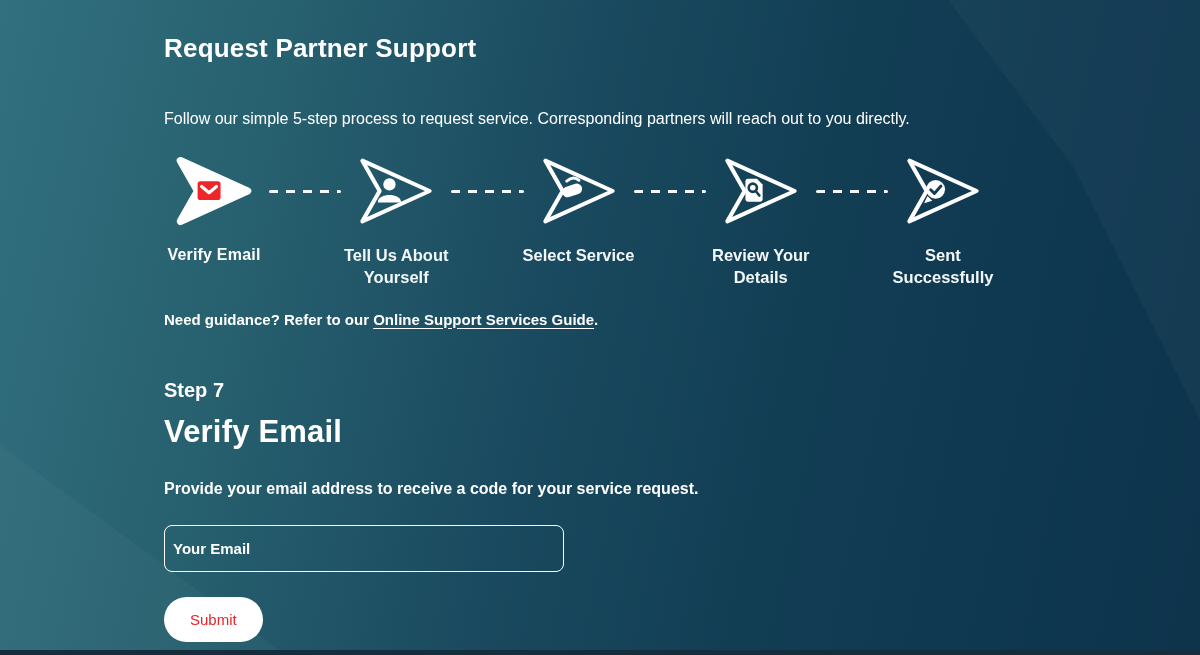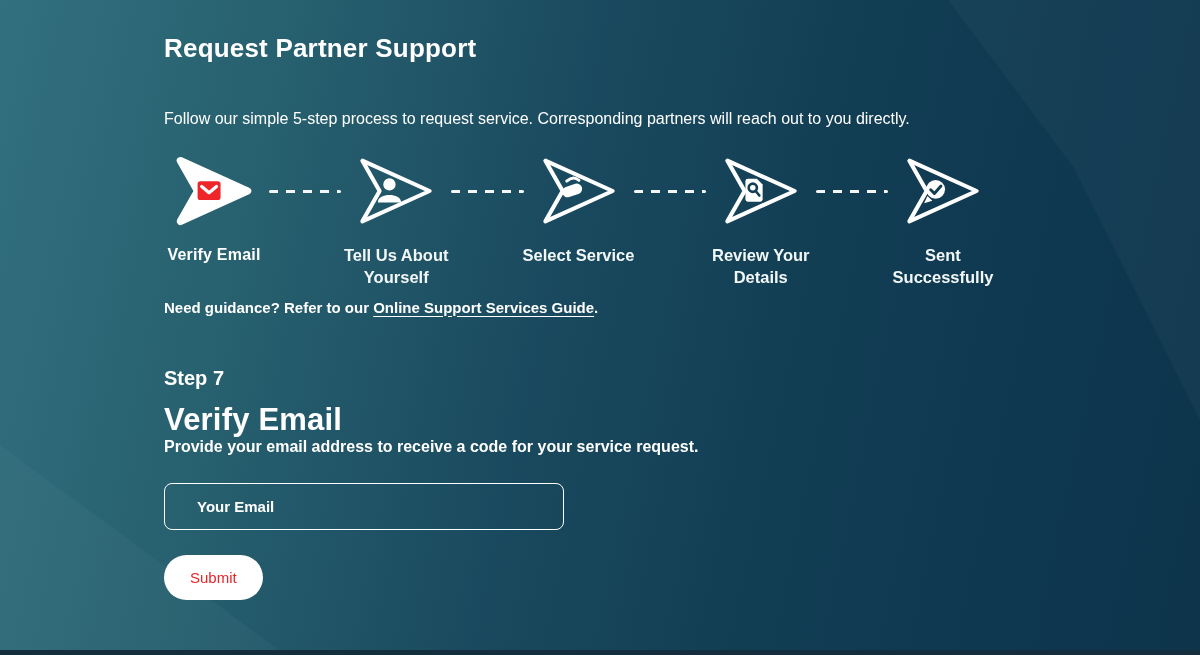--- a/index.html
+++ b/index.html
@@ -33,31 +33,31 @@
     grid-row:1; align-self:center; height:3px; margin:0 10px; border-radius:2px;
     background-image:repeating-linear-gradient(90deg,#ffffff 0 9px, transparent 9px 17px);
     opacity:.95;
   }
   .c1{grid-column:1} .c2{grid-column:2} .c3{grid-column:3} .c4{grid-column:4}
   .c5{grid-column:5} .c6{grid-column:6} .c7{grid-column:7} .c8{grid-column:8} .c9{grid-column:9}
   .step-label { grid-row:2; width:126px; justify-self:center; margin-top:12px;
     text-align:center; font-size:16.5px; line-height:1.35; color:#f2f7f8; font-weight:700; }
   .step-label.active { font-weight:700; color:#ffffff; font-size:16px; letter-spacing:.2px; }
 
-  .guidance { margin-top:10px; font-size:15px; font-weight:700; }
+  .guidance { margin-top:22px; font-size:15px; font-weight:700; }
   .guidance a { color:#ffffff; text-decoration:underline; text-underline-offset:3px; cursor:pointer; }
 
   .step-number { margin-top:51px; font-size:20px; font-weight:700; }
   .section-heading { margin-top:12px; font-size:31px; font-weight:700; letter-spacing:.2px; }
-  .section-desc { font-size:16px; font-weight:700; }
+  .section-desc { margin-top:30px; font-size:16px; font-weight:700; }
 
   .email-input {
     margin-top:27px; display:block; width:400px; height:47px;
     background:transparent; border:1.5px solid #ffffff; border-radius:8px;
-    padding:0 32px; color:#ffffff; font-size:15px; font-weight:400;
+    padding:0 8px; color:#ffffff; font-size:15px; font-weight:400;
     font-family:"Liberation Sans", sans-serif; outline:none;
   }
   .email-input::placeholder { color:#ffffff; opacity:1; font-weight:700; }
 
   .submit-btn {
     margin-top:25px; display:inline-block; border:none; cursor:pointer;
     background:#ffffff; color:#e82429; font-weight:400; font-size:15px;
     font-family:"Liberation Sans", sans-serif;
     padding:14px 26px; border-radius:24px;
   }

